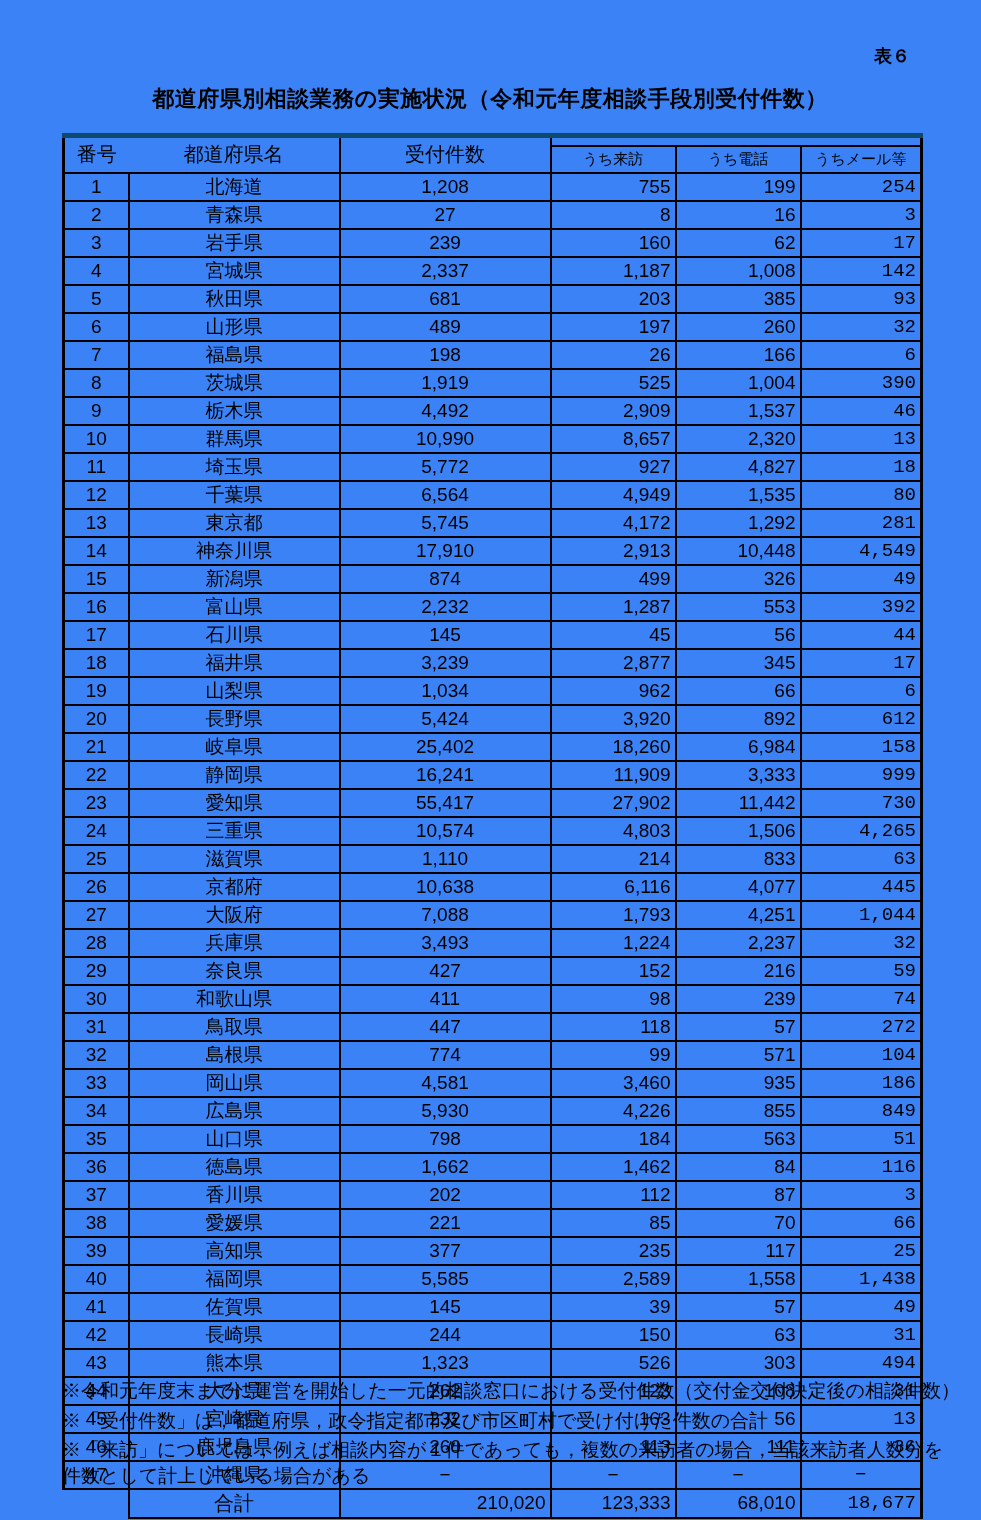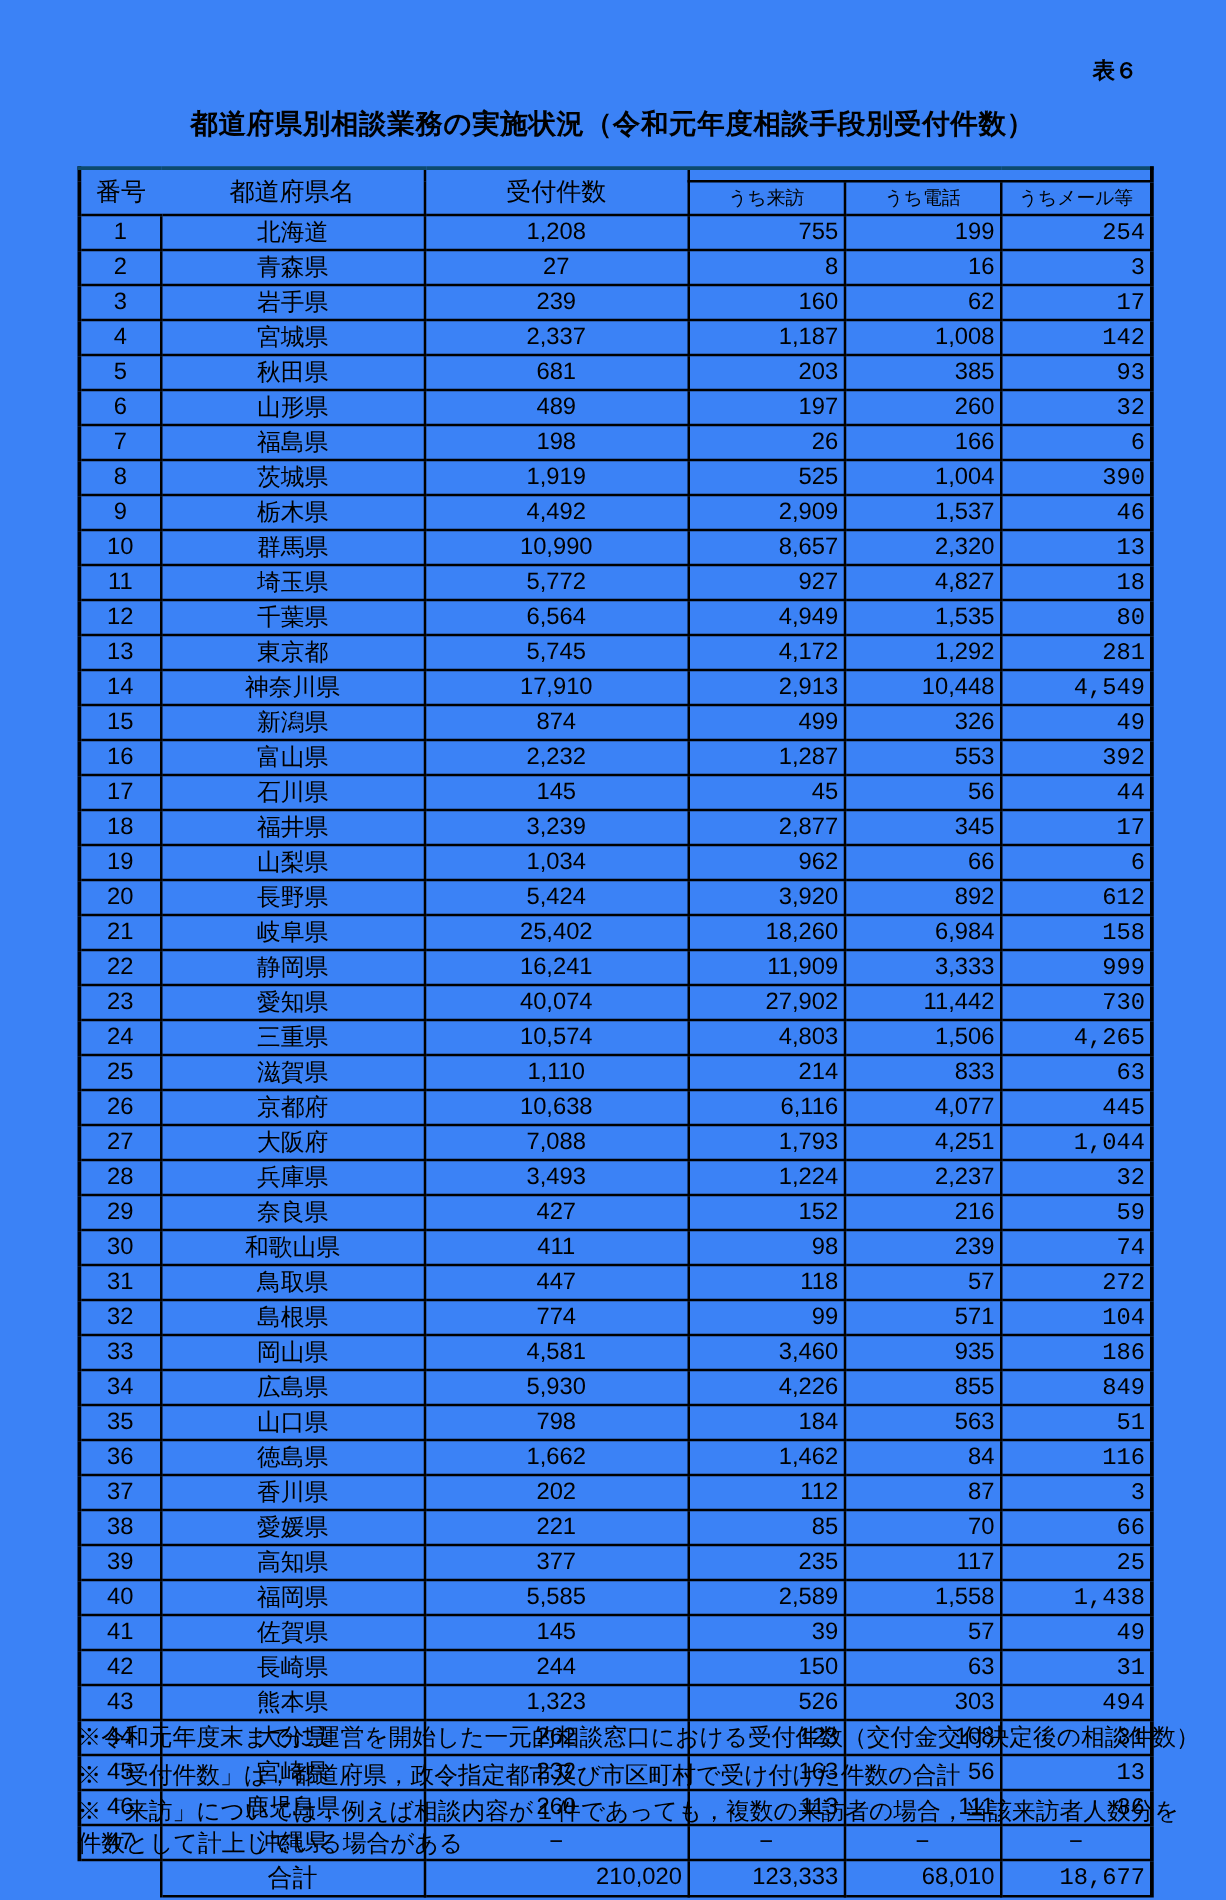--- a/index.html
+++ b/index.html
@@ -45,21 +45,21 @@
   .pref-table th, .pref-table td {
     border: 2px solid #000;
     padding: 0;
     font-weight: normal;
     overflow: hidden;
     white-space: nowrap;
   }
   
   tr.h1 { height: 10px; }
   tr.h2 { height: 27px; }
-  tr.h1 > th { border-top: 3px solid #0c4a6e; }
+  tr.h1 > th { border-top: 5px solid #0c4a6e; }
   th.th-no   { border-left: 3px solid #000; border-right: none; font-size: 20px; vertical-align: middle; }
   th.th-name { border-left: none; font-size: 20px; vertical-align: middle; }
   th.th-total{ font-size: 20px; vertical-align: middle; }
   th.th-spacer { border-right: 3px solid #000; border-bottom: 2px solid #000; }
   th.th-sub { font-size: 15px; text-align: center; vertical-align: middle; }
   th.th-sub:last-child { border-right: 3px solid #000; }
   
   tbody tr, tfoot tr { height: 24.69px; }
   td { font-size: 19px; vertical-align: middle; }
   td.td-no   { text-align: center; border-left: 3px solid #000; }
@@ -288,21 +288,21 @@
     <td class="td-no">22</td>
     <td class="td-name">静岡県</td>
     <td class="td-total">16,241</td>
     <td class="td-num">11,909</td>
     <td class="td-num">3,333</td>
     <td class="td-num">999</td>
   </tr>
         <tr class="data-row">
     <td class="td-no">23</td>
     <td class="td-name">愛知県</td>
-    <td class="td-total">40,074</td>
+    <td class="td-total">55,417</td>
     <td class="td-num">27,902</td>
     <td class="td-num">11,442</td>
     <td class="td-num">730</td>
   </tr>
         <tr class="data-row">
     <td class="td-no">24</td>
     <td class="td-name">三重県</td>
     <td class="td-total">10,574</td>
     <td class="td-num">4,803</td>
     <td class="td-num">1,506</td>

